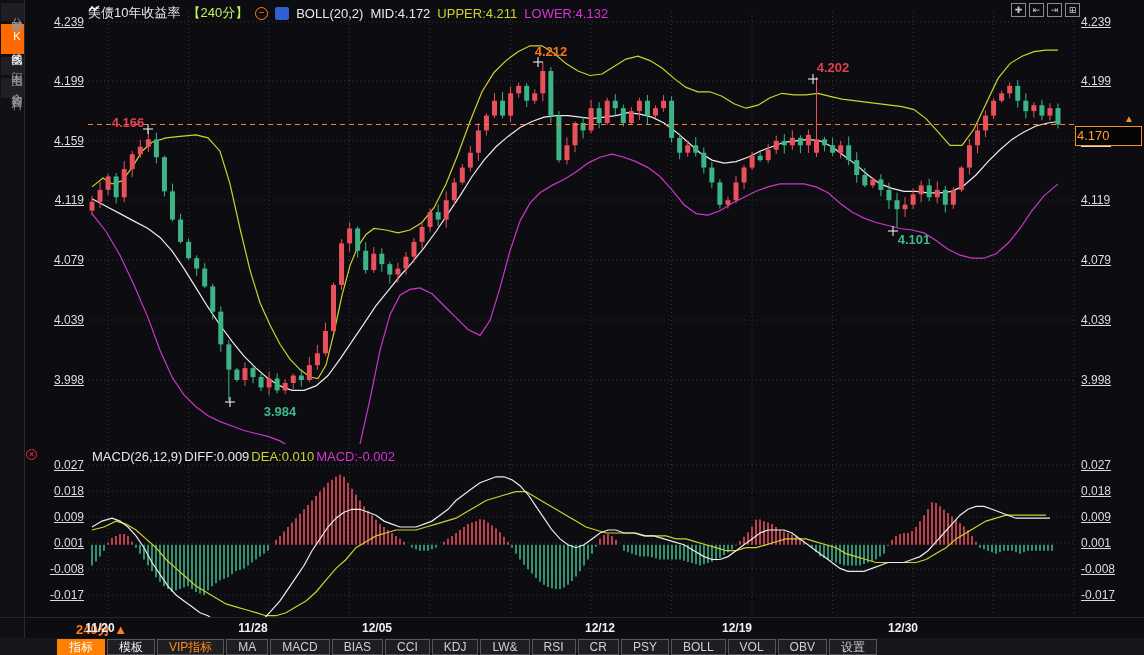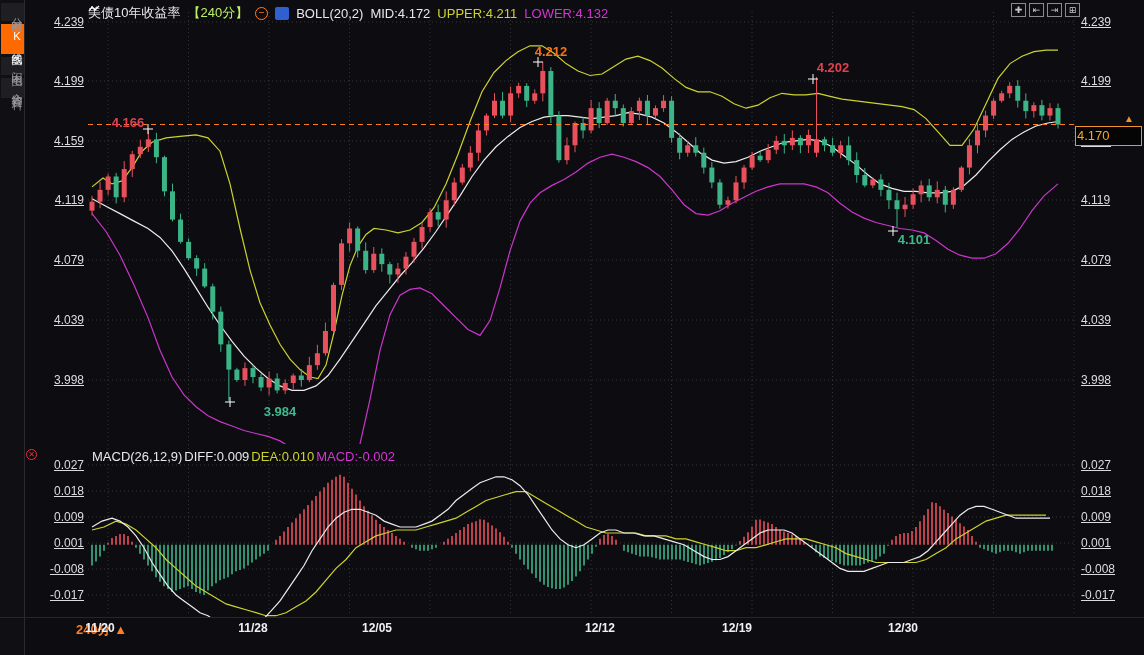--- a/index.html
+++ b/index.html
@@ -674,14 +674,32 @@
     <div id="date-labels">
         <div class="date-label" style="left: 100px; position: absolute;">11/20</div>
         <div class="date-label" style="left: 253px; position: absolute;">11/28</div>
         <div class="date-label" style="left: 377px; position: absolute;">12/05</div>
         <div class="date-label" style="left: 600px; position: absolute;">12/12</div>
         <div class="date-label" style="left: 737px; position: absolute;">12/19</div>
         <div class="date-label" style="left: 903px; position: absolute;">12/30</div>
       </div>
   </div>
 
+  <div class="tabbar" id="tabbar">
+      <div class="tab sel">指标</div>
+      <div class="tab bright">模板</div>
+      <div class="tab vip">VIP指标</div>
+      <div class="tab">MA</div>
+      <div class="tab">MACD</div>
+      <div class="tab">BIAS</div>
+      <div class="tab">CCI</div>
+      <div class="tab">KDJ</div>
+      <div class="tab">LW&amp;</div>
+      <div class="tab">RSI</div>
+      <div class="tab">CR</div>
+      <div class="tab">PSY</div>
+      <div class="tab">BOLL</div>
+      <div class="tab">VOL</div>
+      <div class="tab">OBV</div>
+      <div class="tab">设置</div>
+    </div>
 
 </div>
 
 </body></html>

